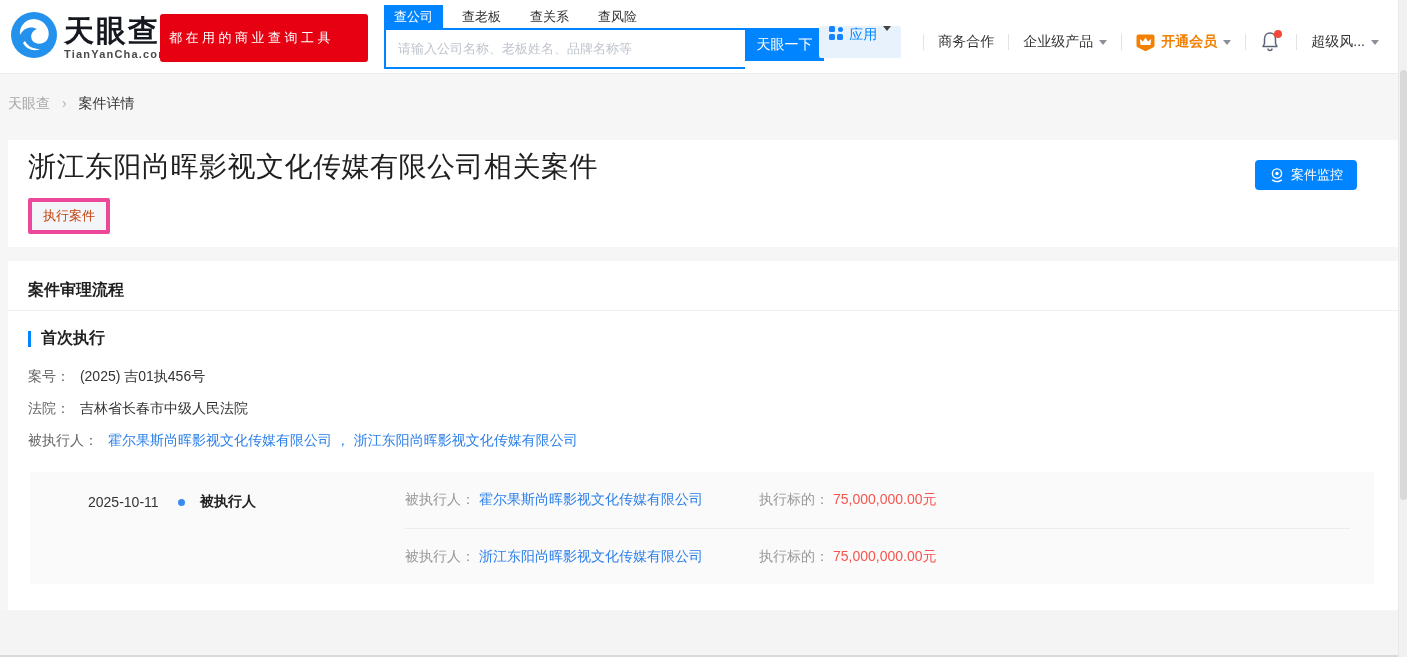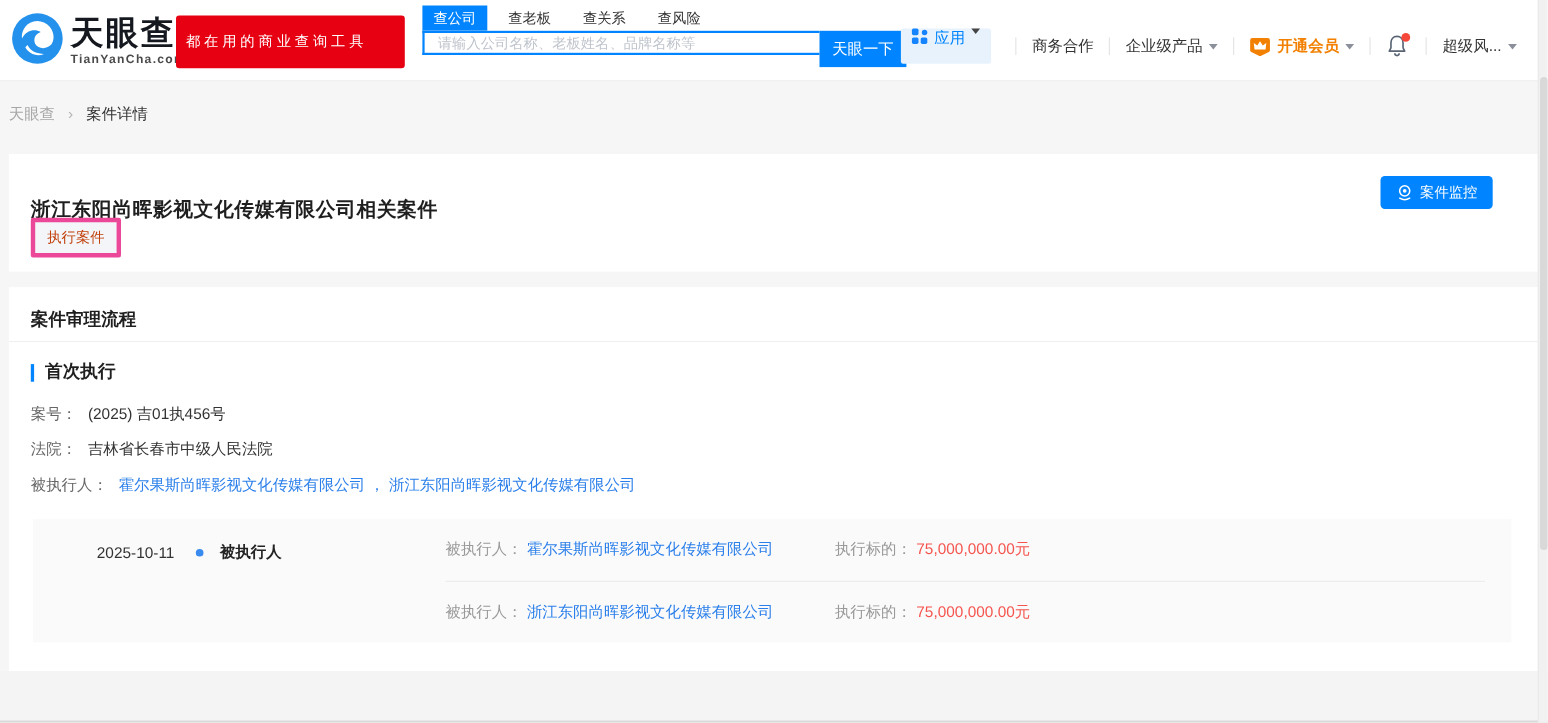--- a/index.html
+++ b/index.html
@@ -21,21 +21,21 @@
   .banner { position:absolute; left:160px; top:14px; width:208px; height:48px; background:#e60012; border-radius:3px; color:#fff; display:flex; flex-direction:column; justify-content:center; padding:4px 9px; }
   .banner-line1 { font-size:13px; letter-spacing:3.5px; line-height:20px; white-space:nowrap; }
   .banner-line2 { font-size:13px; letter-spacing:0.5px; line-height:20px; white-space:nowrap; }
 
   
   .search-wrap { position:absolute; left:384px; top:5px; }
   .search-tabs { display:flex; align-items:center; height:23px; }
   .search-tab { font-size:13px; color:#333; padding:0 10px; height:23px; line-height:23px; cursor:pointer; margin-right:9px; }
   .search-tab.active { background:#0084ff; color:#fff; }
   .search-box { display:flex; }
-  .search-input { width:361px; height:22px; border:2px solid #0084ff; border-right:none; outline:none; padding:0 12px; font-size:13px; color:#333; font-family:"Liberation Sans","DejaVu Sans",sans-serif; }
+  .search-input { width:361px; height:41px; border:2px solid #0084ff; border-right:none; outline:none; padding:0 12px; font-size:13px; color:#333; font-family:"Liberation Sans","DejaVu Sans",sans-serif; }
   .search-input::placeholder { color:#bfc4cc; }
   .search-btn { width:79px; height:33px; background:#0084ff; color:#fff; font-size:14px; border:none; cursor:pointer; font-family:"Liberation Sans","DejaVu Sans",sans-serif; }
 
   
   .top-nav { position:absolute; right:28px; top:25px; height:34px; display:flex; align-items:center; font-size:14px; }
   .nav-sep { width:1px; height:16px; background:#e3e3e3; margin:0 14px; }
   .nav-item { color:#333; display:flex; align-items:center; cursor:pointer; white-space:nowrap; }
   .apps-chip { background:#e8f2fd; border-radius:2px; height:32px; padding:0 10px; display:flex; align-items:flex-start; color:#0084ff; cursor:pointer; margin-right:8px; }
   .grid-icon { display:grid; grid-template-columns:6px 6px; grid-template-rows:6px 6px; gap:2px; margin-right:6px; }
   .grid-icon i { background:#1683ff; border-radius:1.5px; }
@@ -48,21 +48,21 @@
 
   
   .breadcrumb { position:absolute; left:8px; top:95px; font-size:14px; }
   .crumb-home { color:#a6a6a6; cursor:pointer; }
   .crumb-sep { color:#b4b4b4; margin:0 8px; }
   .crumb-cur { color:#333; }
 
   
   .card { position:absolute; left:8px; width:1390px; background:#fff; }
   .card1 { top:140px; height:107px; }
-  .page-title { position:absolute; left:20px; top:38px; font-size:18px; font-weight:700; color:#1f1f1f; letter-spacing:0.5px; }
+  .page-title { position:absolute; left:20px; top:8px; font-size:28px; font-weight:400; color:#1f1f1f; letter-spacing:0.5px; }
   .case-tag { position:absolute; left:20px; top:58px; background:#f3f5f8; border:4px solid #ec4899; border-radius:2px; font-size:13px; color:#c2410c; padding:5px 11px; }
   .monitor-btn { position:absolute; right:41px; top:20px; height:30px; background:#0084ff; border:none; border-radius:4px; color:#fff; font-size:13px; padding:0 14px; display:flex; align-items:center; cursor:pointer; font-family:"Liberation Sans","DejaVu Sans",sans-serif; }
   .monitor-btn svg { margin-right:6px; }
 
   .card2 { top:261px; height:349px; }
   .section-title { position:absolute; left:20px; top:19px; font-size:16px; font-weight:700; color:#1f1f1f; }
   .section-divider { position:absolute; left:0; top:49px; width:100%; height:1px; background:#eef0f2; }
   .stage { position:absolute; left:20px; top:67px; display:flex; align-items:center; }
   .stage-bar { width:3px; height:16px; background:#0084ff; margin-right:10px; }
   .stage-title { font-size:16px; font-weight:700; color:#1f1f1f; }

